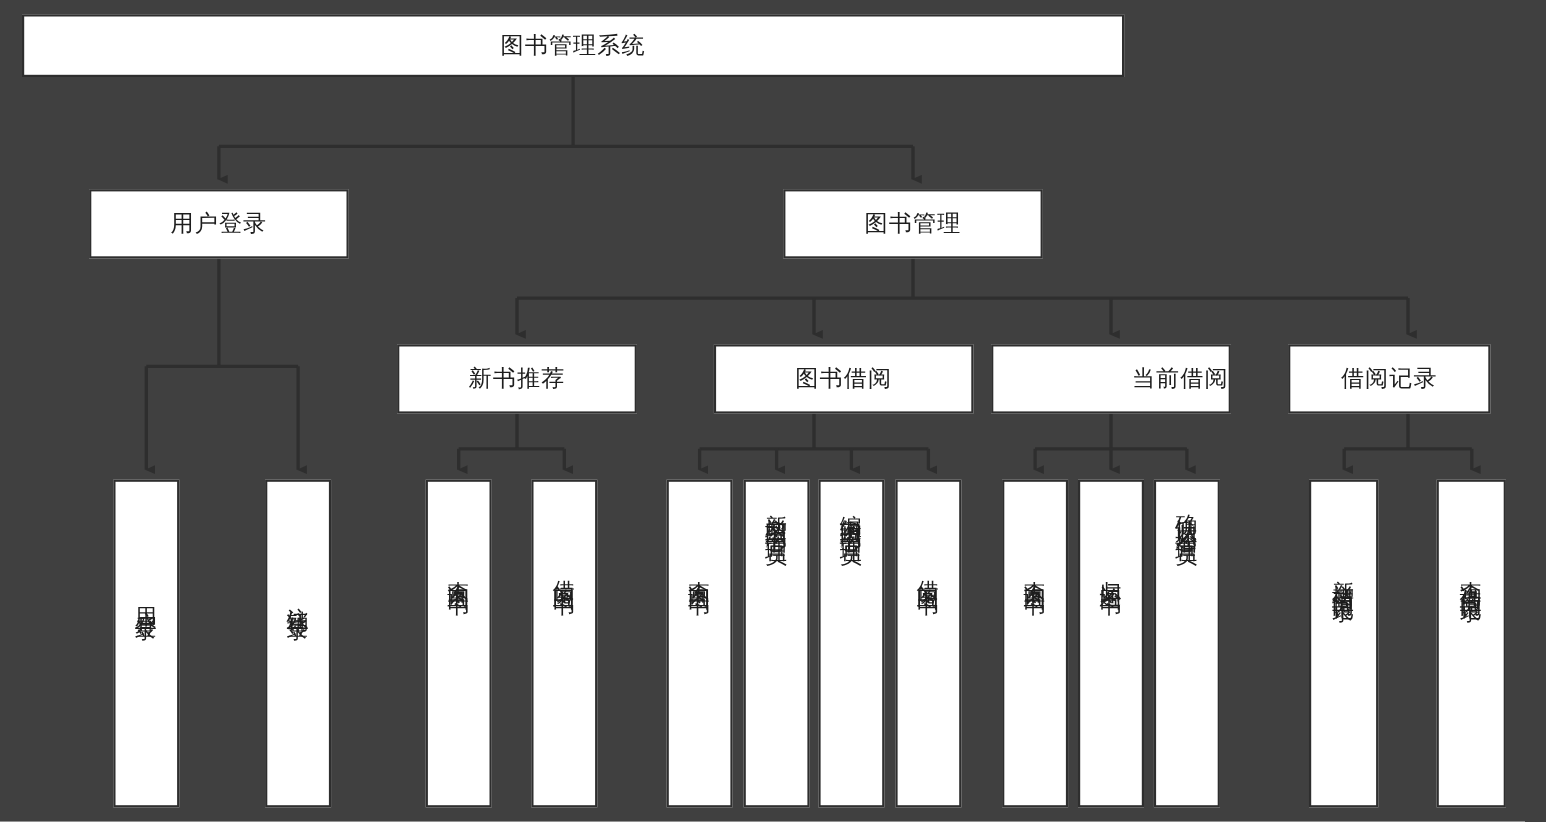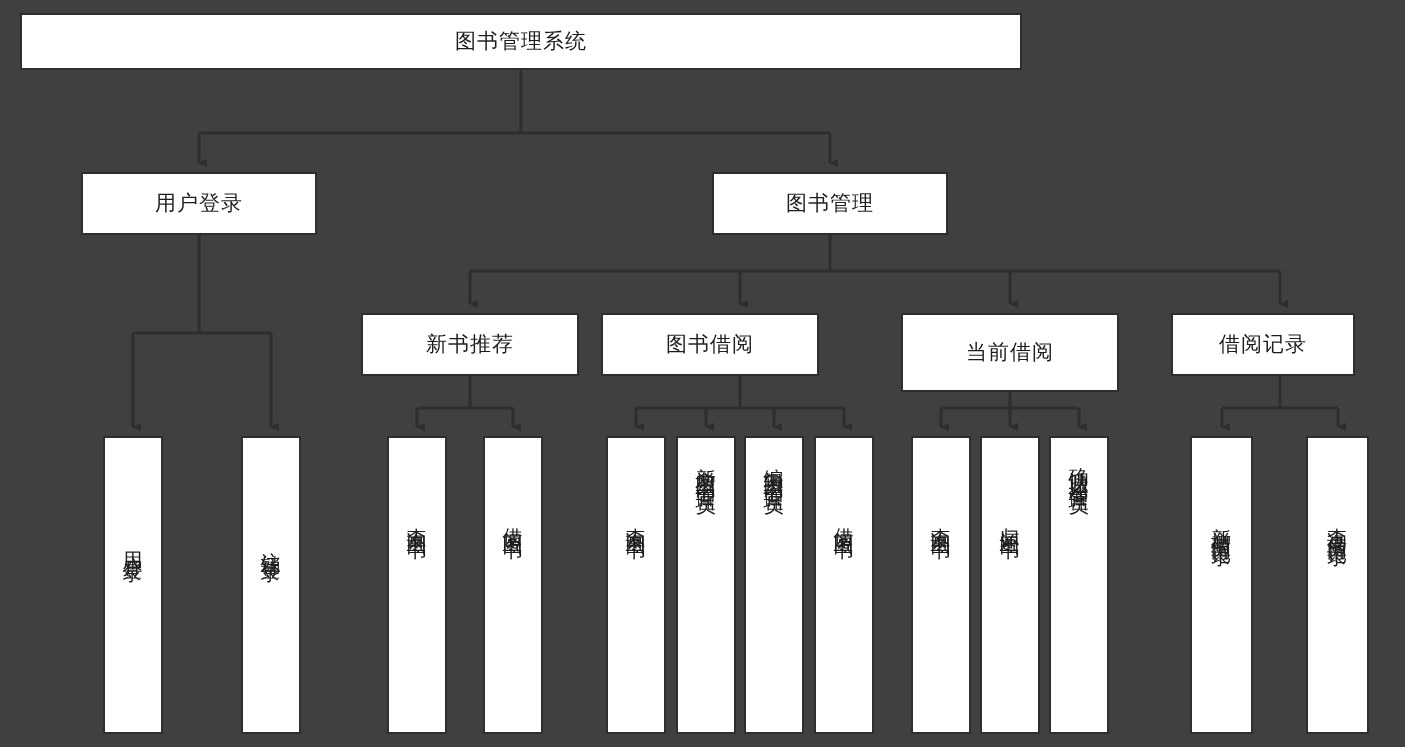--- a/index.html
+++ b/index.html
@@ -134,24 +134,24 @@
   <div class="node" style="left:81px; top:172px; width:236px; height:63px;">
     <span class="label">用户登录</span>
   </div>
   <div class="node" style="left:712px; top:172px; width:236px; height:63px;text-align:center;">
     <span class="label">图书管理</span>
   </div>
 
   <div class="node" style="left:361px; top:313px; width:218px; height:63px;">
     <span class="label">新书推荐</span>
   </div>
-  <div class="node" style="left:601px; top:313px; width:218px; height:63px;align-items:center;">
+  <div class="node" style="left:649px; top:313px; width:236px; height:63px;align-items:center;">
     <span class="label">图书借阅</span>
   </div>
-  <div class="node" style="left:901px; top:313px; width:218px; height:79px;">
+  <div class="node" style="left:901px; top:313px; width:218px; height:63px;justify-content:flex-end;">
     <span class="label">当前借阅</span>
   </div>
   <div class="node" style="left:1171px; top:313px; width:184px; height:63px;">
     <span class="label">借阅记录</span>
   </div>
 
   <div class="node leaf low" style="left:103px; top:436px; width:60px; height:298px;">
     <span class="label">用户登录</span>
   </div>
   <div class="node leaf low" style="left:241px; top:436px; width:60px; height:298px;">

